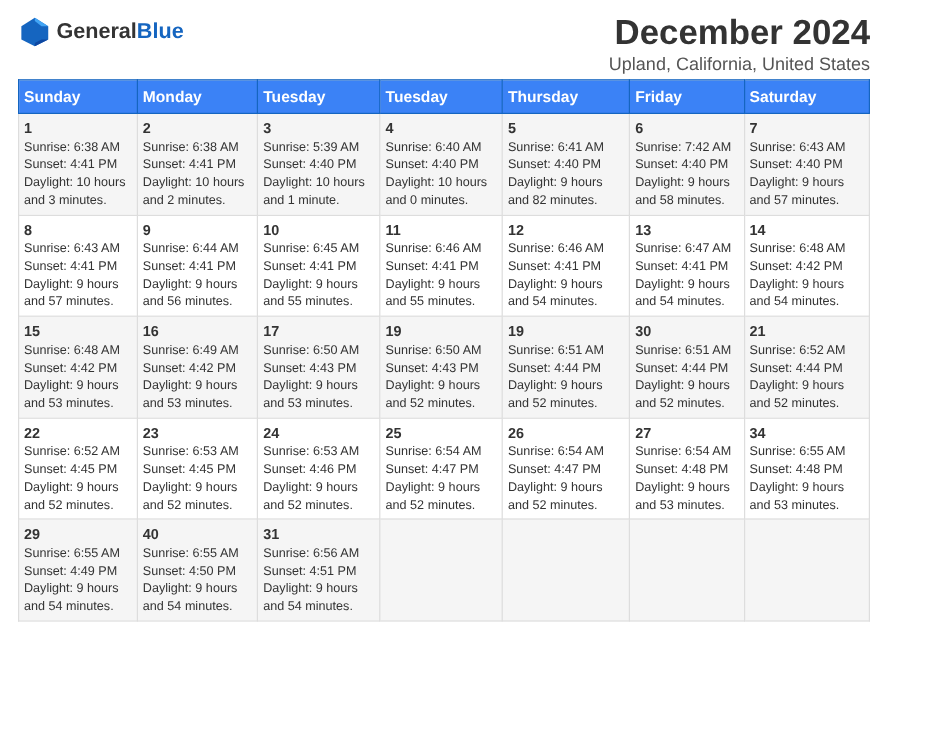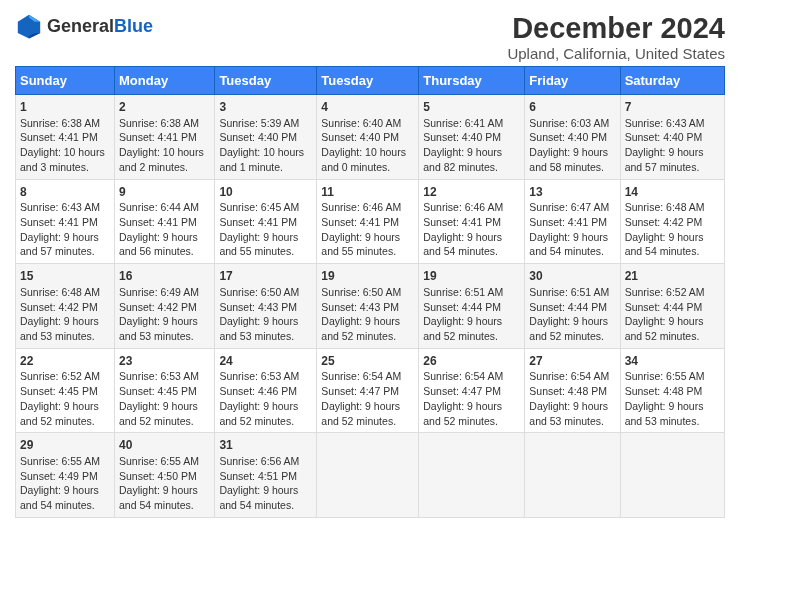--- a/index.html
+++ b/index.html
@@ -117,21 +117,21 @@
           <th>Saturday</th>
         </tr>
     </thead>
     <tbody id="calendar-body">
     <tr>
           <td><span class="day-num">1</span><span>Sunrise: 6:38 AM</span><br><span>Sunset: 4:41 PM</span><br><span>Daylight: 10 hours and 3 minutes.</span></td>
           <td><span class="day-num">2</span><span>Sunrise: 6:38 AM</span><br><span>Sunset: 4:41 PM</span><br><span>Daylight: 10 hours and 2 minutes.</span></td>
           <td><span class="day-num">3</span><span>Sunrise: 5:39 AM</span><br><span>Sunset: 4:40 PM</span><br><span>Daylight: 10 hours and 1 minute.</span></td>
           <td><span class="day-num">4</span><span>Sunrise: 6:40 AM</span><br><span>Sunset: 4:40 PM</span><br><span>Daylight: 10 hours and 0 minutes.</span></td>
           <td><span class="day-num">5</span><span>Sunrise: 6:41 AM</span><br><span>Sunset: 4:40 PM</span><br><span>Daylight: 9 hours and 82 minutes.</span></td>
-          <td><span class="day-num">6</span><span>Sunrise: 6:03 AM</span><br><span>Sunset: 4:40 PM</span><br><span>Daylight: 9 hours and 58 minutes.</span></td>
+          <td><span class="day-num">6</span><span>Sunrise: 7:42 AM</span><br><span>Sunset: 4:40 PM</span><br><span>Daylight: 9 hours and 58 minutes.</span></td>
           <td><span class="day-num">7</span><span>Sunrise: 6:43 AM</span><br><span>Sunset: 4:40 PM</span><br><span>Daylight: 9 hours and 57 minutes.</span></td>
         </tr>
         <tr>
           <td><span class="day-num">8</span><span>Sunrise: 6:43 AM</span><br><span>Sunset: 4:41 PM</span><br><span>Daylight: 9 hours and 57 minutes.</span></td>
           <td><span class="day-num">9</span><span>Sunrise: 6:44 AM</span><br><span>Sunset: 4:41 PM</span><br><span>Daylight: 9 hours and 56 minutes.</span></td>
           <td><span class="day-num">10</span><span>Sunrise: 6:45 AM</span><br><span>Sunset: 4:41 PM</span><br><span>Daylight: 9 hours and 55 minutes.</span></td>
           <td><span class="day-num">11</span><span>Sunrise: 6:46 AM</span><br><span>Sunset: 4:41 PM</span><br><span>Daylight: 9 hours and 55 minutes.</span></td>
           <td><span class="day-num">12</span><span>Sunrise: 6:46 AM</span><br><span>Sunset: 4:41 PM</span><br><span>Daylight: 9 hours and 54 minutes.</span></td>
           <td><span class="day-num">13</span><span>Sunrise: 6:47 AM</span><br><span>Sunset: 4:41 PM</span><br><span>Daylight: 9 hours and 54 minutes.</span></td>
           <td><span class="day-num">14</span><span>Sunrise: 6:48 AM</span><br><span>Sunset: 4:42 PM</span><br><span>Daylight: 9 hours and 54 minutes.</span></td>

